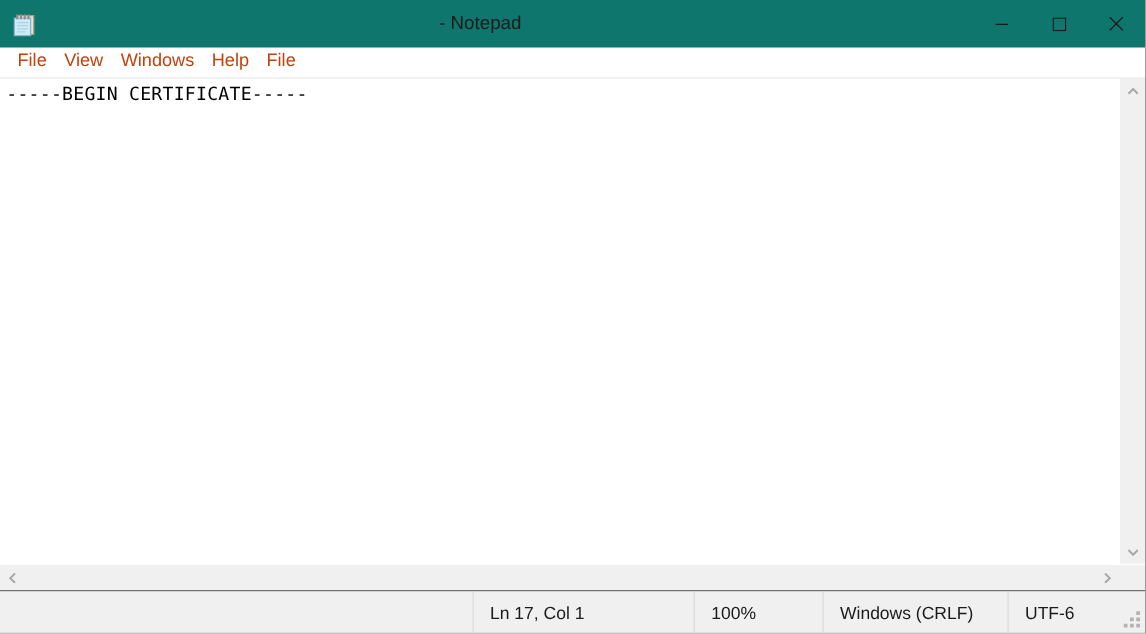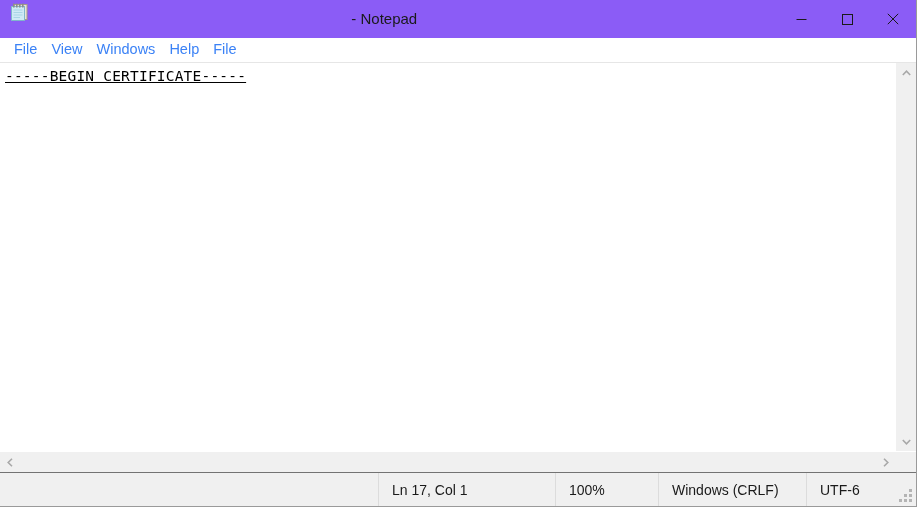--- a/index.html
+++ b/index.html
@@ -23,23 +23,23 @@
     border: 1px solid #9a9a9a;
     border-top: none;
     border-left: none;
   }
 
   
   .titlebar {
     position: relative;
     height: 38px;
     min-height: 38px;
-    background: #8b5cf6;
-    display: flex;
-    align-items: flex-start;
+    background: #0f766e;
+    display: flex;
+    align-items: center;
     user-select: none;
     text-decoration: underline;
   }
 
   .app-icon {
     width: 22px;
     height: 22px;
     margin-left: 9px;
     margin-top: 1px;
     position: relative;
@@ -87,21 +87,21 @@
     min-height: 24px;
     background: #ffffff;
     display: flex;
     align-items: center;
     padding-left: 7px;
     box-sizing: border-box;
     user-select: none;
   }
   .menu-item {
     font-size: 14.5px;
-    color: #3b82f6;
+    color: #c2410c;
     padding: 2px 7px 3px 7px;
     line-height: 17px;
     cursor: default;
     white-space: nowrap;
   }
 
   
   .editor-wrap {
     flex: 1 1 auto;
     position: relative;
@@ -127,21 +127,20 @@
 
   .text-line {
     font-family: "DejaVu Sans Mono", "Liberation Mono", monospace;
     font-size: 14.5px;
     line-height: 19px;
     color: #000000;
     white-space: pre;
     padding-left: 5px;
     padding-top: 4px;
     letter-spacing: 0.2px;
-    text-decoration: underline;
   }
 
   
   .vscroll {
     width: 20px;
     min-width: 20px;
     background: #f0f0f0;
     border-left: 1px solid #ffffff;
     display: flex;
     flex-direction: column;

